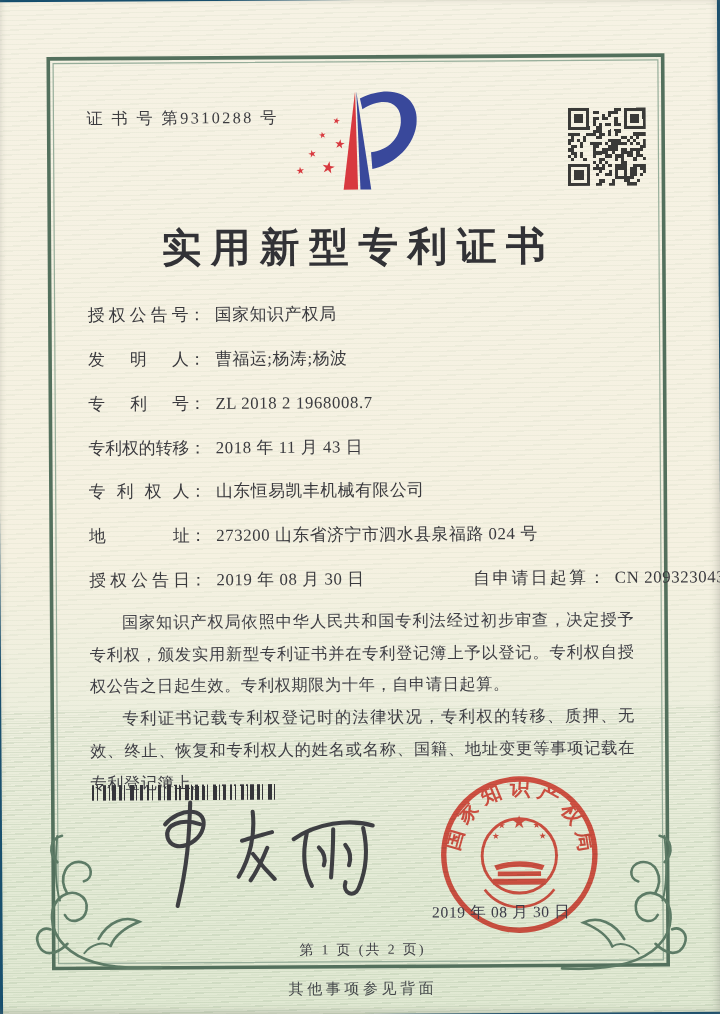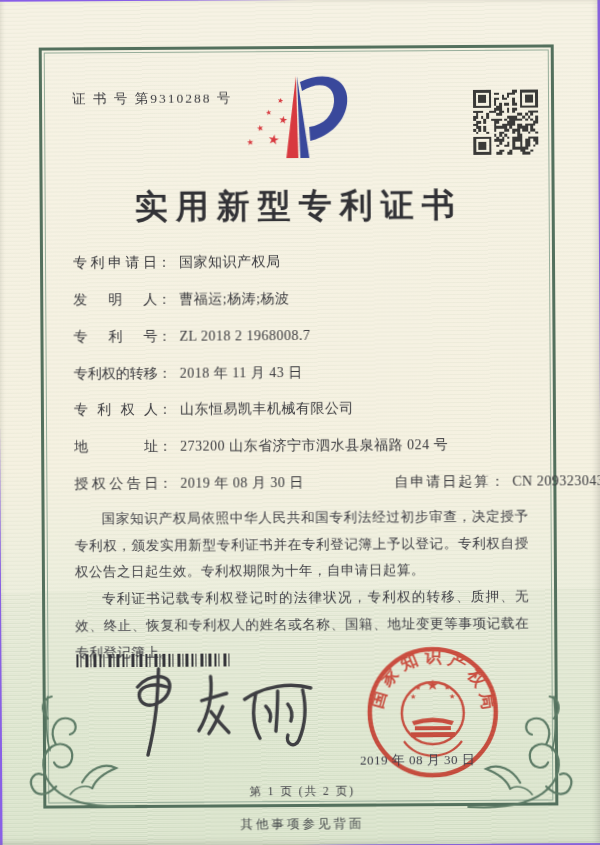--- a/index.html
+++ b/index.html
@@ -1,21 +1,21 @@
 <!DOCTYPE html>
 <html><head>
 <meta charset="utf-8">
 <style>
   * { margin:0; padding:0; box-sizing:border-box; }
   html,body { width:600px; height:845px; }
   body { font-family:"Liberation Serif","DejaVu Serif",serif; background:#ffffff; }
 
   .page {
     position:relative; width:600px; height:845px; overflow:hidden;
-    background:#8b5cf6;
+    background:#0c4a6e;
   }
   .sheet {
     position:absolute; inset:0;
     background:linear-gradient(180deg,#f6f2e4 0%,#f5f1e1 55%,#eceedd 72%,#e3ead5 88%,#e0e8d2 100%);
     transform:rotate(-0.35deg);
   }
   .lines-faint, .lines-strong { position:absolute; pointer-events:none; }
   .lines-faint { inset:0;
     background:repeating-linear-gradient(179deg, transparent 0 3px, rgba(125,158,118,0.07) 3px 4px); }
   .lines-strong { left:0; right:0; top:590px; bottom:0;
@@ -332,21 +332,21 @@
             <rect x="19" y="24" width="1" height="1"></rect>
             <rect x="20" y="24" width="1" height="1"></rect>
             <rect x="21" y="24" width="1" height="1"></rect>
           </g>
       </g>
     </svg>
 
     <div class="title">实用新型专利证书</div>
 
     <div class="frow" style="top:253px">
-      <span class="flabel">专利申请日</span><span class="fcolon">：</span><span class="fvalue">国家知识产权局</span>
+      <span class="flabel">授权公告号</span><span class="fcolon">：</span><span class="fvalue">国家知识产权局</span>
     </div>
     <div class="frow" style="top:290px">
       <span class="flabel">发明人</span><span class="fcolon">：</span><span class="fvalue">曹福运;杨涛;杨波</span>
     </div>
     <div class="frow" style="top:327px">
       <span class="flabel">专利号</span><span class="fcolon">：</span><span class="fvalue">ZL 2018 2 1968008.7</span>
     </div>
     <div class="frow" style="top:364px">
       <span class="flabel">专利权的转移</span><span class="fcolon">：</span><span class="fvalue">2018 年 11 月 43 日</span>
     </div>

